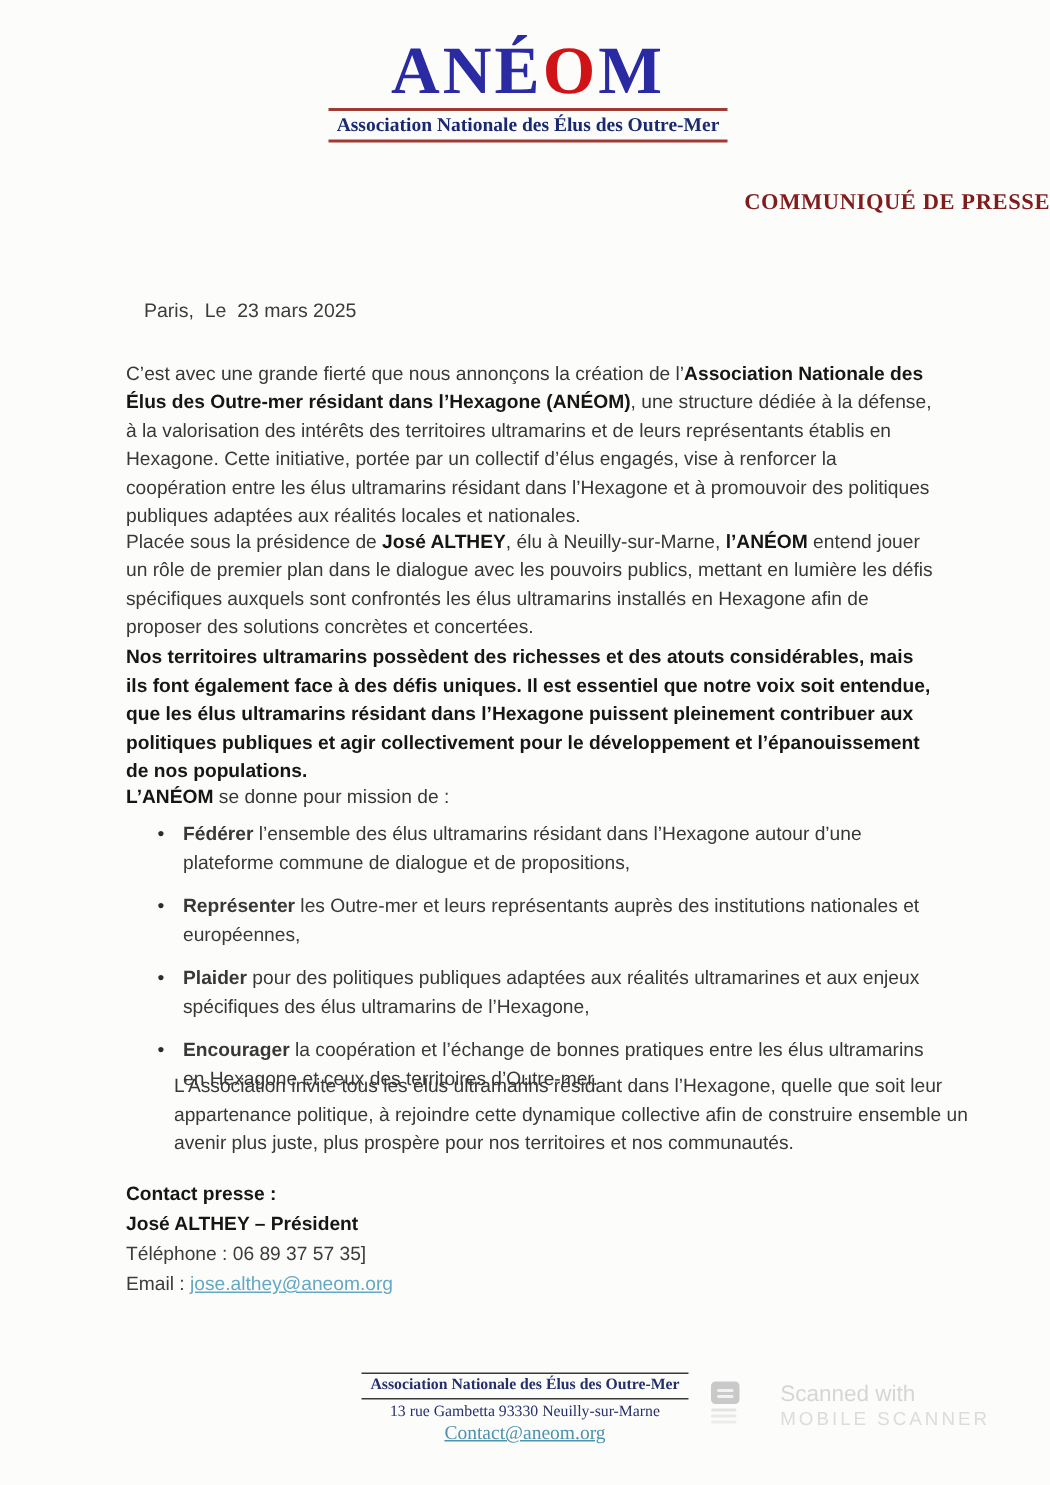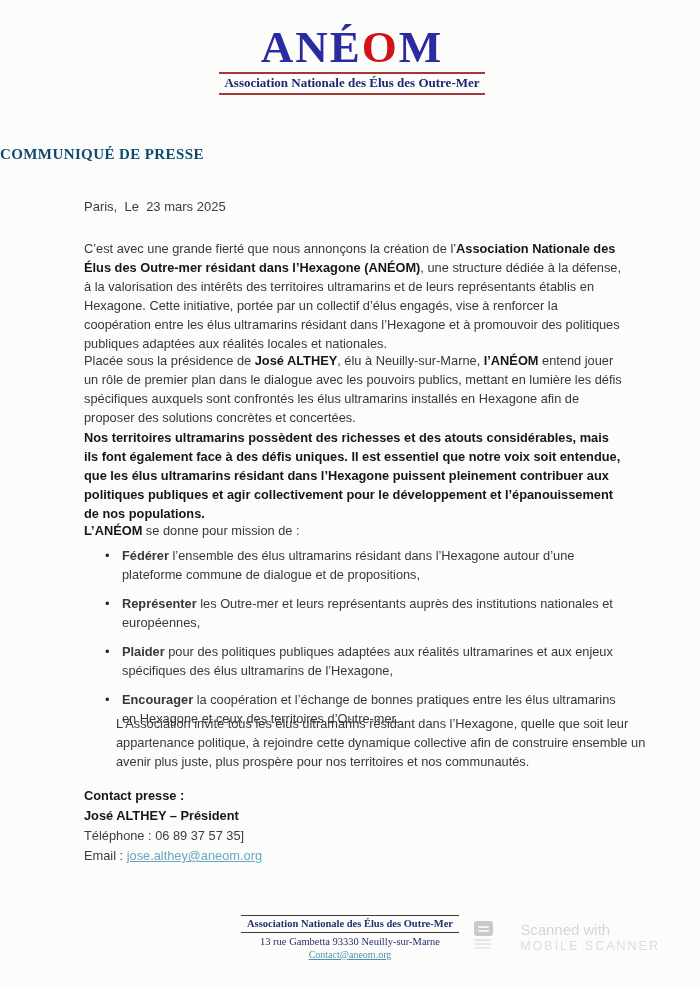--- a/index.html
+++ b/index.html
@@ -23,26 +23,26 @@
   .logo-word .red{color:#d01317;}
   .logo-sub{
     display:inline-block;margin-top:1px;
     border-top:2px solid #a03a35;border-bottom:2px solid #a03a35;
     padding:1px 5px 2px;
     font-family:"Liberation Serif",serif;
     font-weight:700;font-size:13px;color:#1b2a70;
   }
   
   .title{
-    position:absolute;top:146px;left:0;right:0;text-align:left;
+    position:absolute;top:127px;left:0;right:0;text-align:right;
     font-family:"Liberation Serif",serif;font-weight:700;
-    font-size:15px;letter-spacing:.4px;color:#0c4a6e;
+    font-size:15px;letter-spacing:.4px;color:#7f1d1d;
   }
   .dateline{
-    position:absolute;top:199px;left:84px;
+    position:absolute;top:199px;left:96px;
     font-size:13px;color:#3c3c3c;white-space:pre;
   }
   
   .para{
     position:absolute;left:84px;width:540px;margin:0;
     font-size:12.8px;line-height:19px;color:#383838;
   }
   .para b,.bold{font-weight:700;color:#161616;}
   .p1{top:239px;}
   .p2{top:351px;}
@@ -74,21 +74,21 @@
   .footer-inner{
     display:inline-block;
     font-family:"Liberation Serif",serif;
     font-size:10.5px;line-height:13px;color:#25306b;
   }
   .footer-name{
     border-top:1.5px solid #3a3a3a;border-bottom:1.5px solid #3a3a3a;
     padding:1px 6px 2px;font-weight:600;
   }
   .footer-address{margin-top:2px;}
-  a.footer-link{color:#4d93ad;text-decoration:underline;font-size:10px;cursor:pointer;}
+  a.footer-link{color:#4d93ad;text-decoration:underline;font-size:13px;cursor:pointer;}
   
   .watermark{
     position:absolute;top:921px;right:40px;
     display:flex;align-items:flex-start;gap:22px;
     user-select:none;
   }
   .wm-icon{width:24px;}
   .wm-icon .sheet{
     width:19px;height:15px;background:#c9c9c9;border-radius:3px;
     position:relative;

